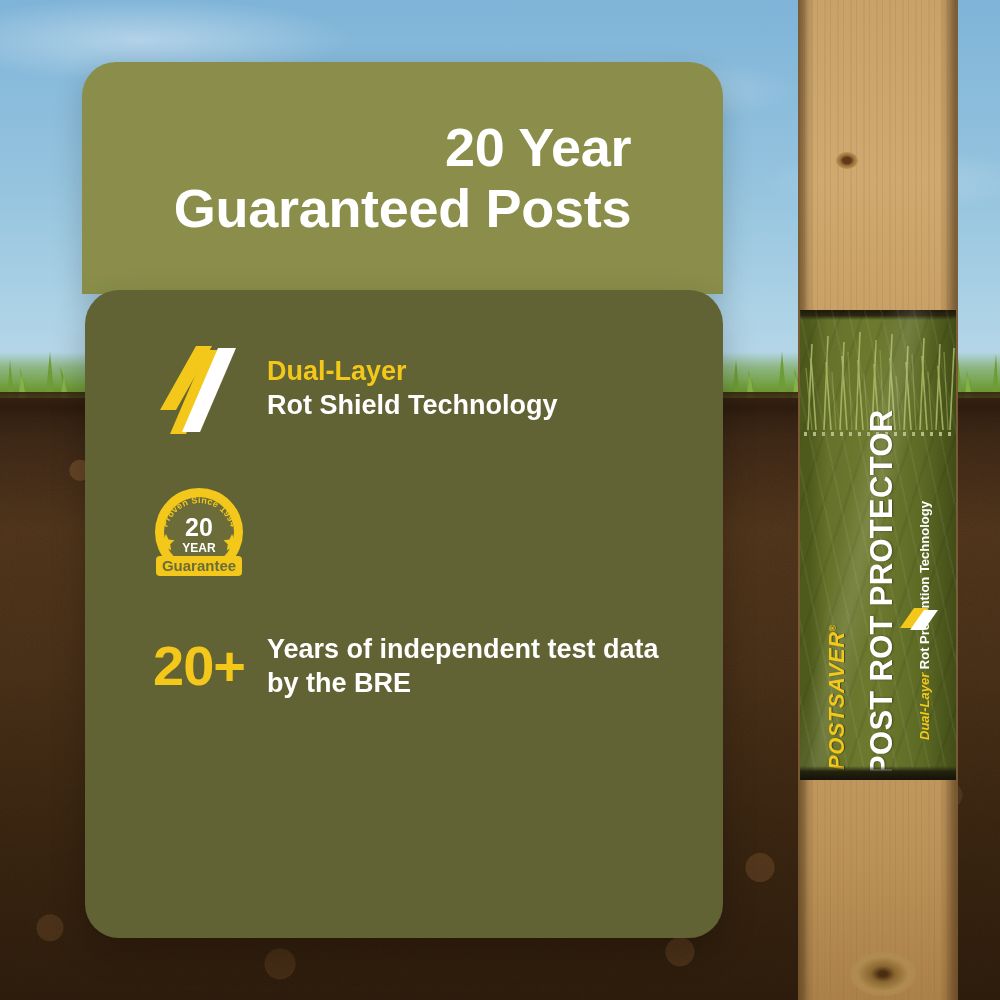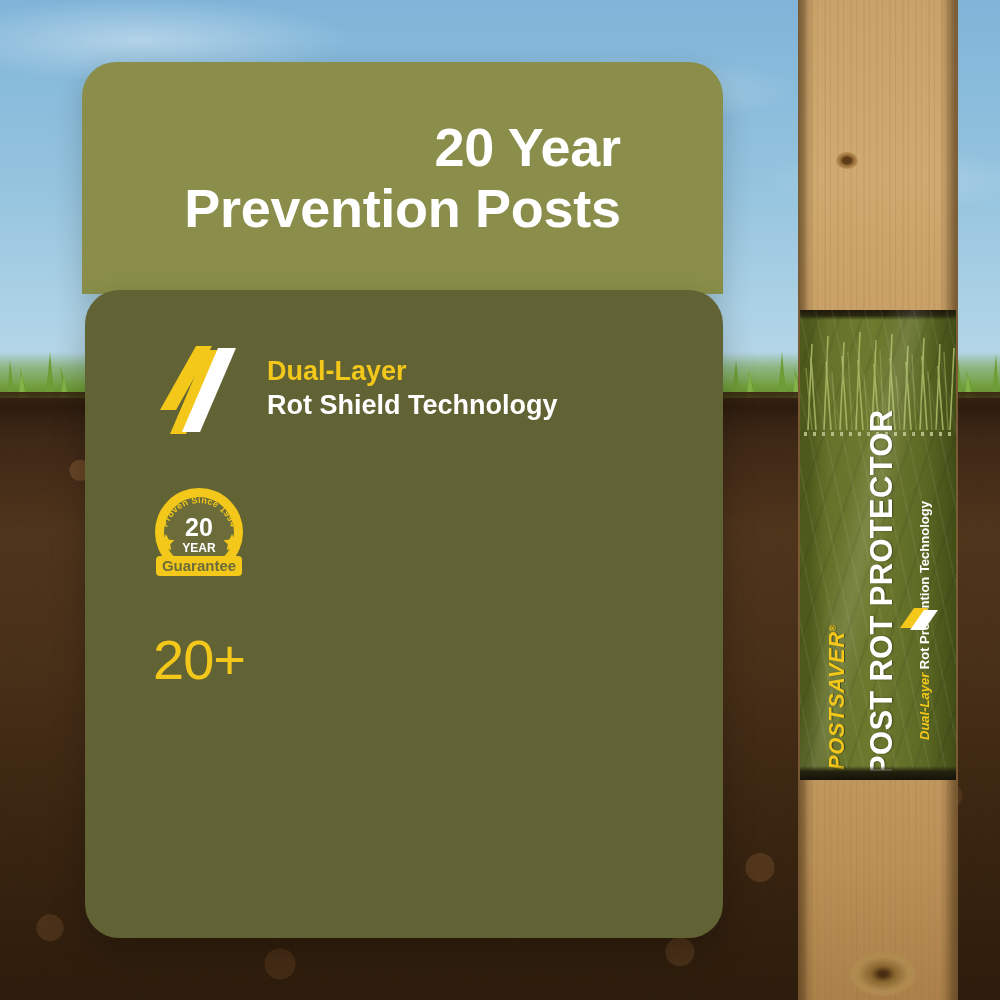--- a/index.html
+++ b/index.html
@@ -153,21 +153,21 @@
   }
   .feature { display:flex; align-items:center; }
   .feature + .feature { margin-top:34px; }
   .f-icon {
     width:136px; min-width:136px; display:flex; align-items:center; justify-content:center;
   }
   .f-text { color:#fff; font-size:27px; font-weight:700; line-height:1.26; }
   .f-text .accent { color:#F3C81A; display:block; }
 
   .big20 {
-    color:#F3C81A; font-size:56px; font-weight:400; letter-spacing:-1px; line-height:1;
+    color:#F3C81A; font-size:56px; font-weight:700; letter-spacing:-1px; line-height:1;
   }
 
   
   .feature.r1 { margin-top:6px; }
   .feature.r2 { margin-top:44px; }
   .feature.r3 { margin-top:48px; }
   .feature.r4 { margin-top:46px; }
 </style>
 </head>
 <body>
@@ -318,21 +318,21 @@
         <path d="M14 28 L28 8 L42 8 L28 28 Z" fill="#ffffff"></path>
       </svg>
 
       <div class="sleeve-bot-band"></div>
     </div>
   </div>
 
   <div class="card-head">
     <h1>
       <span>20 Year</span><br>
-      <span>Prevention Posts</span>
+      <span>Guaranteed Posts</span>
     </h1>
   </div>
 
   <div class="card-body">
 
     <div class="feature r1">
       <div class="f-icon">
         <svg width="86" height="96" viewBox="0 0 86 96">
           <path d="M4 70 L40 6 L56 6 L20 70 Z" fill="#F3C81A"></path>
           <path d="M14 94 L50 10 L66 10 L30 94 Z" fill="#F3C81A"></path>
@@ -363,17 +363,20 @@
           <rect x="12" y="76" width="86" height="20" rx="4" fill="#F3C81A"></rect>
           <text x="55" y="91" font-size="15" font-weight="800" fill="#6b6c3a" text-anchor="middle" font-family="'Liberation Sans',sans-serif">Guarantee</text>
         </svg>
       </div>
     </div>
 
     <div class="feature r3">
       <div class="f-icon">
         <span class="big20">20+</span>
       </div>
+      <div class="f-text">
+        <span>Years of independent test data by the BRE</span>
+      </div>
     </div>
 
 
   </div>
 </div>
 
 </body></html>

